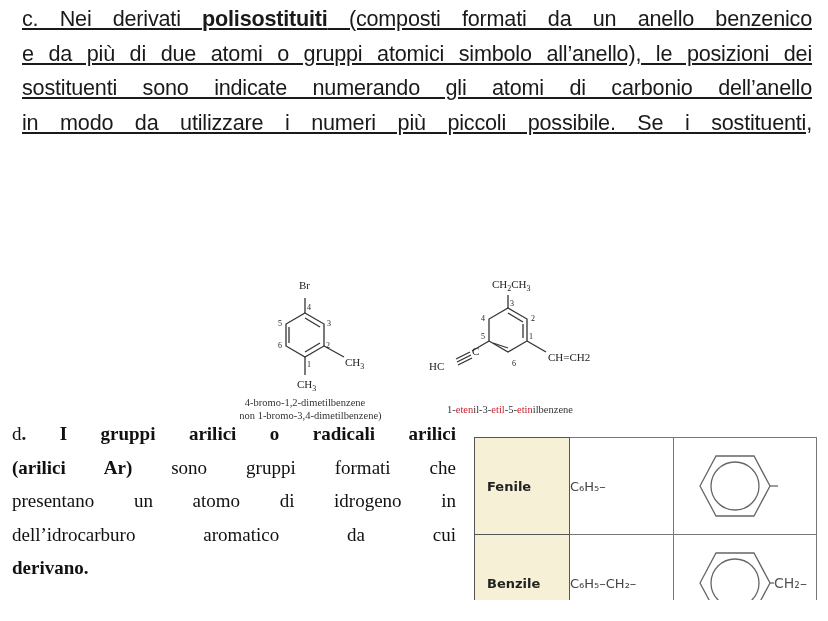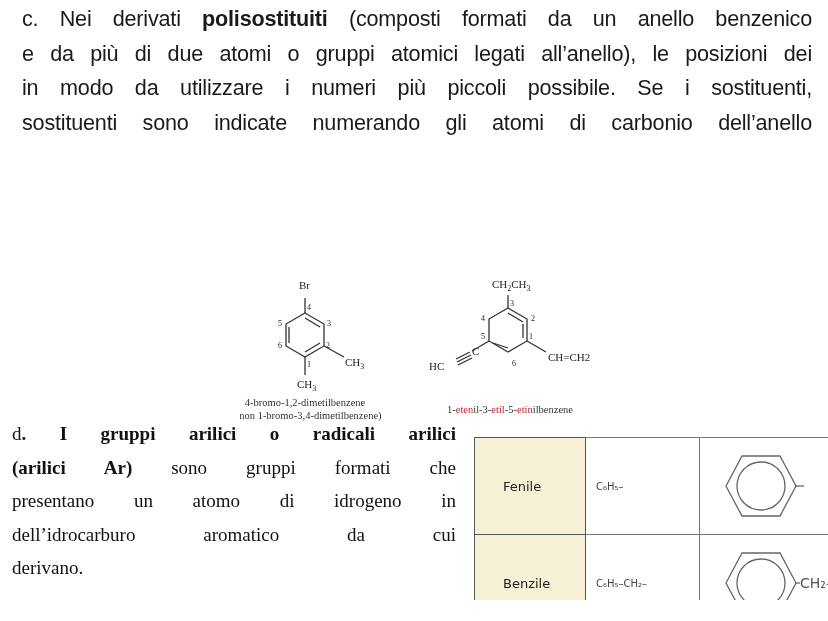--- a/index.html
+++ b/index.html
@@ -5,65 +5,66 @@
   html, body { margin: 0; padding: 0; }
   body {
     width: 828px; height: 621px; background: #ffffff; position: relative; overflow: hidden;
     color: #1a1a1a;
   }
   .para-c {
     position: absolute; left: 22px; top: 2px; width: 790px;
     font-family: "Liberation Sans", "DejaVu Sans", sans-serif;
     font-size: 21.6px; line-height: 34.5px; text-align: justify;
     letter-spacing: -0.2px;
+    text-decoration: underline;
   }
   .para-c .line { display: block; text-align: justify; text-align-last: justify; white-space: nowrap; }
   .para-c .line.last { text-align-last: left; }
   .para-c b { font-weight: bold; }
 
   .figure { position: absolute; left: 240px; top: 252px; width: 390px; height: 158px; margin-top: 21px; }
   .figure svg { position: absolute; left: 0; top: 0; }
   .chem-text { font-family: "Liberation Serif", "DejaVu Serif", serif; fill: #222; }
   .caption { font-family: "Liberation Serif", "DejaVu Serif", serif; font-size: 10.5px; fill: #333; }
   .red { fill: #c8202e; }
 
   .para-d {
     position: absolute; left: 12px; top: 417px; width: 444px;
     font-family: "Liberation Serif", "DejaVu Serif", serif;
     font-size: 19px; line-height: 33.6px; color: #111;
   }
   .para-d .line { display: block; text-align: justify; text-align-last: justify; white-space: nowrap; }
-  .para-d .line.last { text-align-last: left; }
+  .para-d .line.last { text-align-last: left; font-weight: bold; }
 
   .aryl-table {
     position: absolute; left: 474px; top: 437px; width: 342px; height: 170px;
     border-collapse: collapse; table-layout: fixed;
   }
   .clip { position: absolute; left: 470px; top: 430px; width: 358px; height: 170px; overflow: hidden; }
   .aryl-table td { border: 1.5px solid #777; padding: 0; height: 96px; vertical-align: middle; }
   .aryl-table td.name {
     width: 82px; background: #f5f0d6; border-color: #555;
-    font-family: "DejaVu Sans", sans-serif; font-weight: normal; font-size: 13px; color: #222;
-    padding-left: 28px;
+    font-family: "DejaVu Sans", sans-serif; font-weight: bold; font-size: 13px; color: #222;
+    padding-left: 12px;
   }
   .aryl-table td.formula {
-    width: 103px; padding-left: 10px;
-    font-family: "DejaVu Sans", sans-serif; font-size: 10px; color: #444;
+    width: 103px; 
+    font-family: "DejaVu Sans", sans-serif; font-size: 13px; color: #444;
   }
   .aryl-table td.struct { width: 142px; position: relative; }
   .aryl-table td.struct svg { display: block; }
 </style>
 </head>
 <body>
 
 <div class="para-c">
   <span class="line"><span>c. Nei derivati </span><b>polisostituiti</b><span> (composti formati da un anello benzenico</span></span>
-  <span class="line">e da più di due atomi o gruppi atomici legati all’anello), le posizioni dei</span>
+  <span class="line">e da più di due atomi o gruppi atomici simbolo all’anello), le posizioni dei</span>
+  <span class="line">sostituenti sono indicate numerando gli atomi di carbonio dell’anello</span>
   <span class="line">in modo da utilizzare i numeri più piccoli possibile. Se i sostituenti,</span>
-  <span class="line">sostituenti sono indicate numerando gli atomi di carbonio dell’anello</span>
 </div>
 
 <div class="figure">
   <svg width="390" height="158" viewBox="0 0 390 158">
 
     <g stroke="#333" stroke-width="1.3" fill="none">
 
       <polygon points="65,40 84,51 84,73 65,84 46,73 46,51"></polygon>
       <line x1="65" y1="45" x2="80" y2="54"></line>
       <line x1="49" y1="54" x2="49" y2="70"></line>

